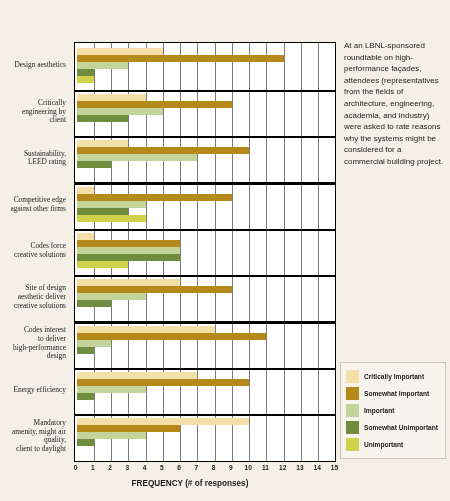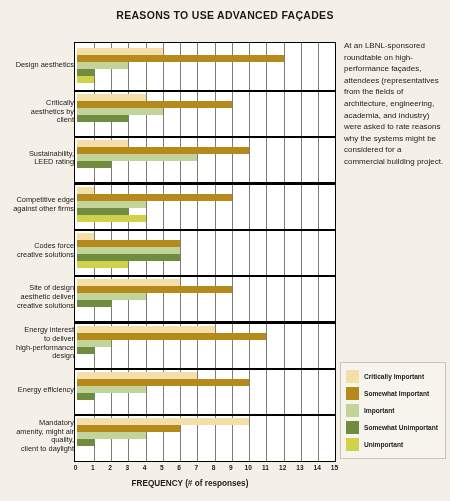--- a/index.html
+++ b/index.html
@@ -68,24 +68,25 @@
   .bar {
     position: absolute;
     left: 0;
     height: 7px;
     z-index: 4;
   }
 
   
   #ylabels {
     position: absolute;
-    left: 8px;
+    left: 0;
     top: 42px;
     width: 70px;
     height: 420px;
+    font-family: Liberation Serif, serif;
   }
   .ylabel {
     position: absolute;
     right: 4px;
     width: 68px;
     text-align: right;
     font-size: 7.4px;
     line-height: 8.6px;
     color: #1b1b18;
   }
@@ -157,30 +158,29 @@
     font-weight: bold;
     color: #1b1b18;
     white-space: nowrap;
   }
 </style>
 </head>
 <body>
 
 <div id="page">
 
-  <div id="chart-title">REASONS TO USE ADVANCED FAÇADES</div>
 
   <div id="ylabels">
       <div class="ylabel" style="top: 19.3667px;"><span>Design aesthetics</span></div>
-      <div class="ylabel" style="top: 57.1px;"><span>Critically</span><br><span>aesthetics by</span><br><span>client</span></div>
+      <div class="ylabel" style="top: 57.1px;"><span>Critically</span><br><span>engineering by</span><br><span>client</span></div>
       <div class="ylabel" style="top: 107.733px;"><span>Sustainability,</span><br><span>LEED rating</span></div>
       <div class="ylabel" style="top: 154.067px;"><span>Competitive edge</span><br><span>against other firms</span></div>
       <div class="ylabel" style="top: 200.4px;"><span>Codes force</span><br><span>creative solutions</span></div>
       <div class="ylabel" style="top: 242.433px;"><span>Site of design</span><br><span>aesthetic deliver</span><br><span>creative solutions</span></div>
-      <div class="ylabel" style="top: 284.467px;"><span>Energy interest</span><br><span>to deliver</span><br><span>high-performance</span><br><span>design</span></div>
+      <div class="ylabel" style="top: 284.467px;"><span>Codes interest</span><br><span>to deliver</span><br><span>high-performance</span><br><span>design</span></div>
       <div class="ylabel" style="top: 343.7px;"><span>Energy efficiency</span></div>
       <div class="ylabel" style="top: 377.133px;"><span>Mandatory</span><br><span>amenity, might air</span><br><span>quality,</span><br><span>client to daylight</span></div>
     </div>
 
   <div id="plot-wrap">
     <div id="plot-area">
         <div class="vgrid" style="left: 18.7667px;"></div>
         <div class="vgrid" style="left: 36.0333px;"></div>
         <div class="vgrid" style="left: 53.3px;"></div>
         <div class="vgrid" style="left: 70.5667px;"></div>

